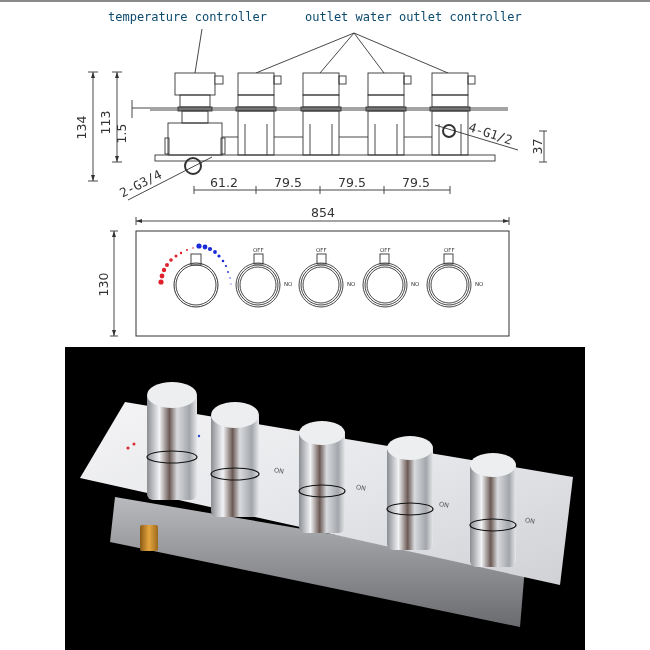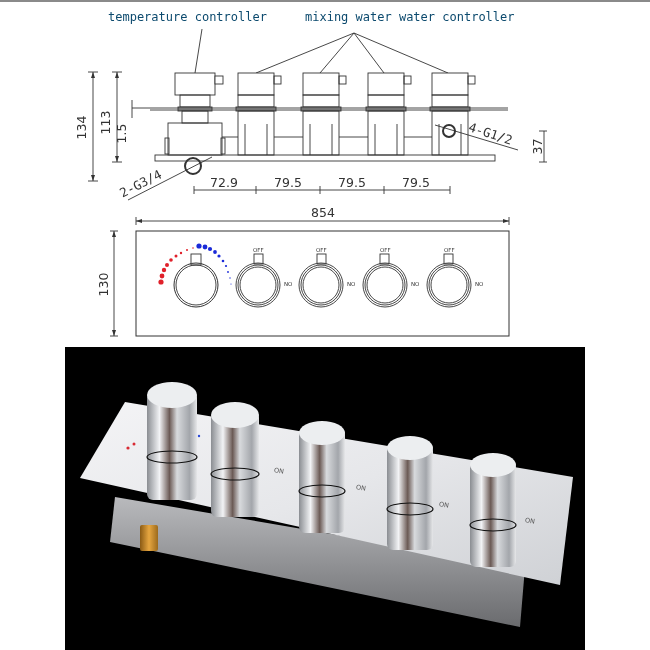--- a/index.html
+++ b/index.html
@@ -16,21 +16,21 @@
   .photo { position: absolute; left: 65px; top: 347px; width: 520px; height: 303px; background: #000; overflow: hidden; }
   .photo svg { position: absolute; left: 0; top: 0; }
   .on-label { position: absolute; font-family: "DejaVu Sans", sans-serif; font-size: 6.5px; color: #555; transform: rotate(8deg); }
 </style>
 </head>
 <body>
 
 <div class="top-border"></div>
 
 <div class="label" style="left:108px;top:10px;">temperature controller</div>
-<div class="label" style="left:305px;top:10px;">mixing water water controller</div>
+<div class="label" style="left:305px;top:10px;">outlet water outlet controller</div>
 
 <svg class="drawing" width="650" height="345" viewBox="0 0 650 345">
   <g stroke="#333" stroke-width="0.9" fill="none">
 
     <line x1="202" y1="29" x2="195" y2="73"></line>
     <line x1="354" y1="33" x2="256" y2="73"></line>
     <line x1="354" y1="33" x2="320" y2="73"></line>
     <line x1="354" y1="33" x2="384" y2="73"></line>
     <line x1="354" y1="33" x2="448" y2="73"></line>
 
@@ -192,21 +192,21 @@
   </g>
 </svg>
 
 <div class="dim-v" style="left:70px;top:120px;">134</div>
 <div class="dim-v" style="left:94px;top:115px;">113</div>
 <div class="dim-v" style="left:112px;top:126px;">1.5</div>
 <div class="dim-v" style="left:530px;top:139px;">37</div>
 <div class="dim" style="left:118px;top:176px;transform:rotate(-27deg);font-family:'DejaVu Sans Mono',monospace;">2-G3/4</div>
 <div class="dim" style="left:468px;top:126px;transform:rotate(18deg);font-family:'DejaVu Sans Mono',monospace;">4-G1/2</div>
 
-<div class="dim" style="left:210px;top:175px;">72.9</div>
+<div class="dim" style="left:210px;top:175px;">61.2</div>
 <div class="dim" style="left:274px;top:175px;">79.5</div>
 <div class="dim" style="left:338px;top:175px;">79.5</div>
 <div class="dim" style="left:402px;top:175px;">79.5</div>
 
 <div class="dim" style="left:311px;top:205px;">854</div>
 <div class="dim-v" style="left:92px;top:277px;">130</div>
 
 <div class="tiny" style="left:253px;top:247px;">OFF</div>
 <div class="tiny" style="left:284px;top:281px;">NO</div>
 <div class="tiny" style="left:316px;top:247px;">OFF</div>

